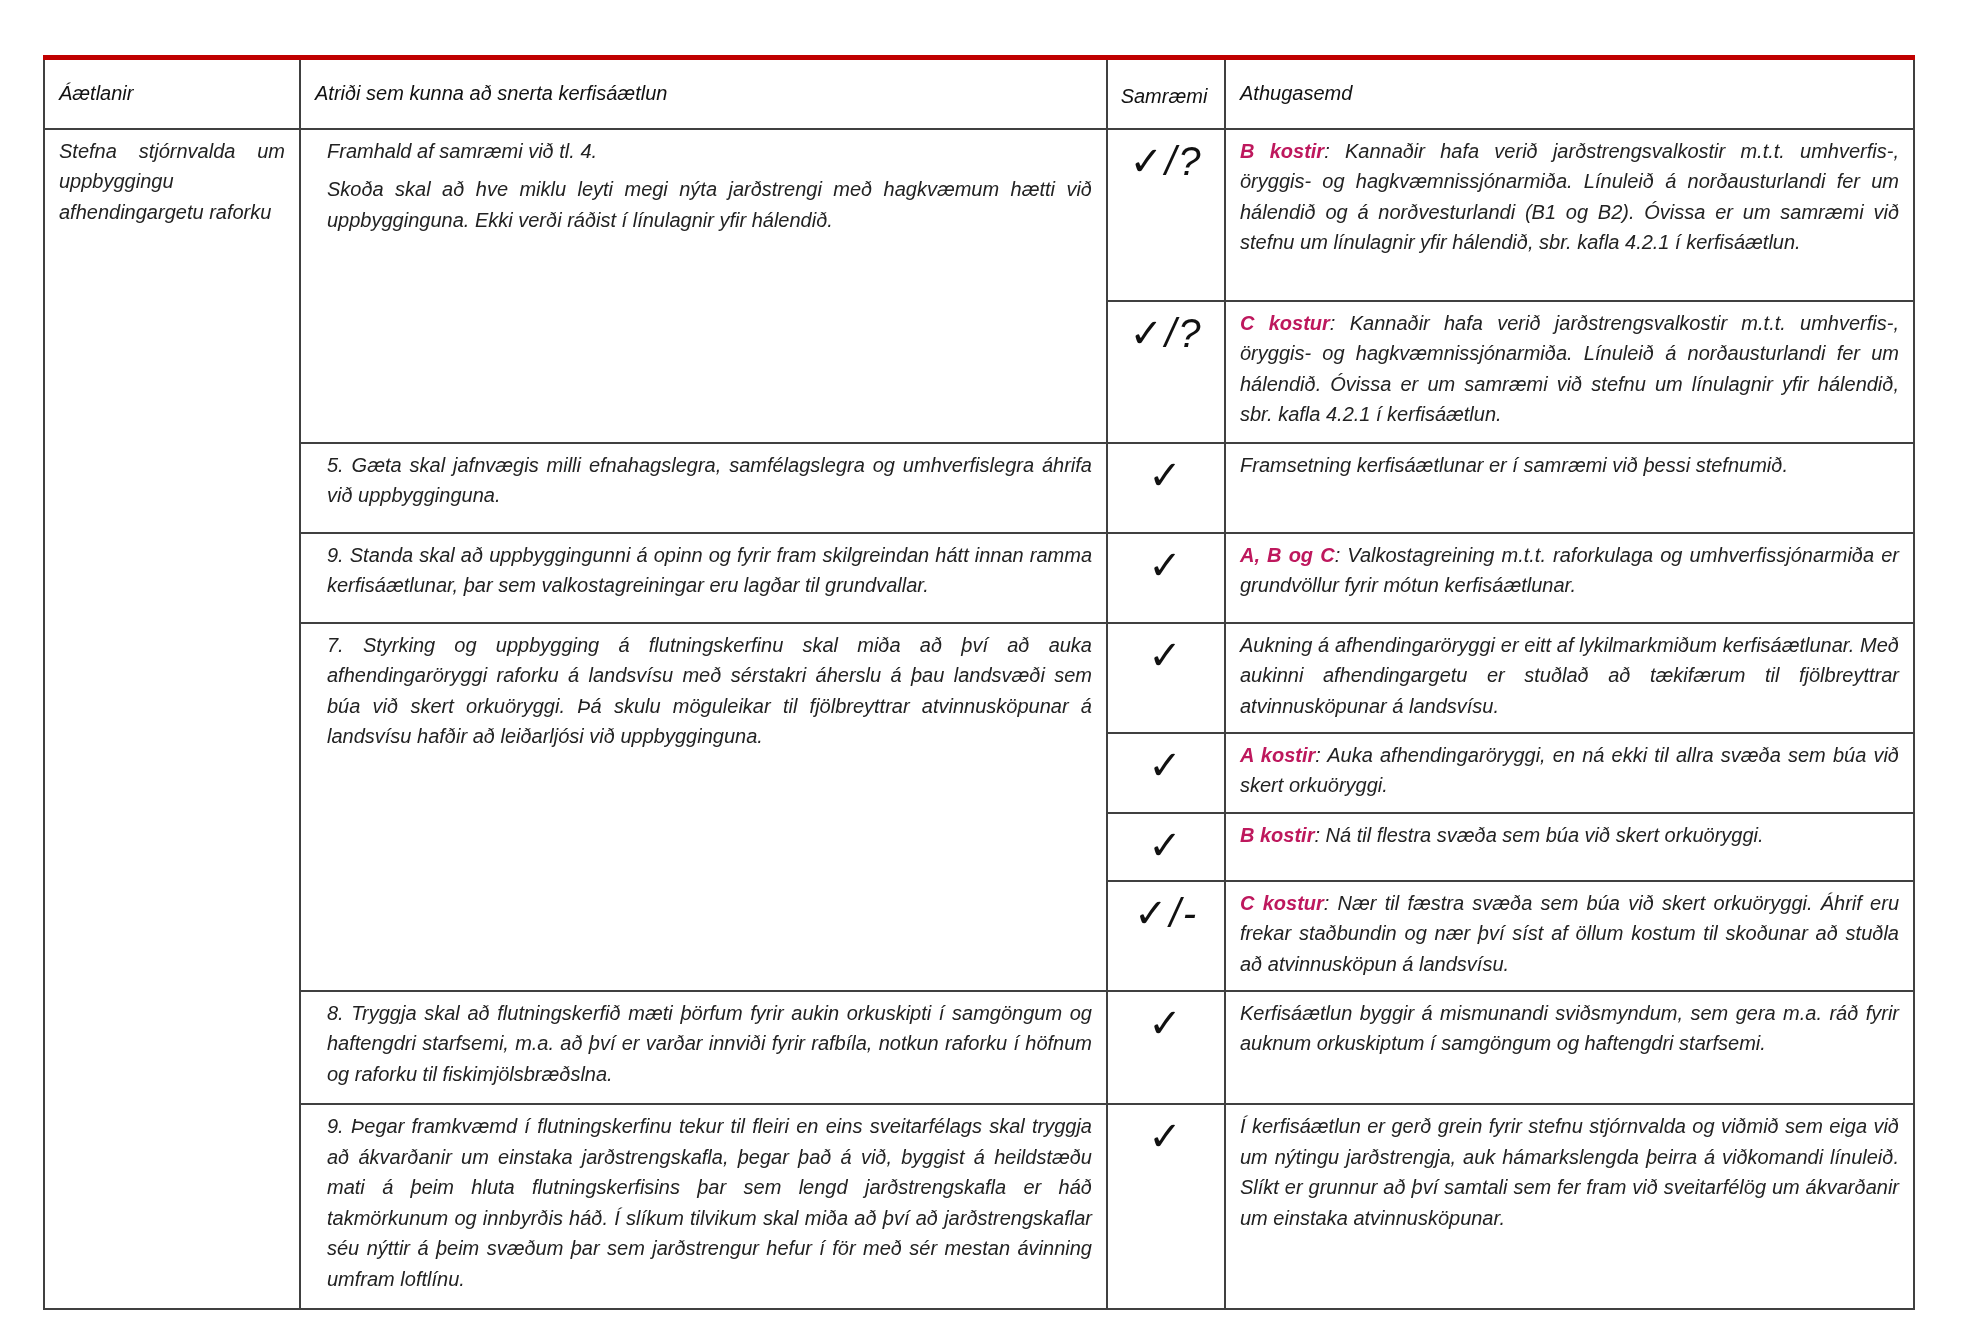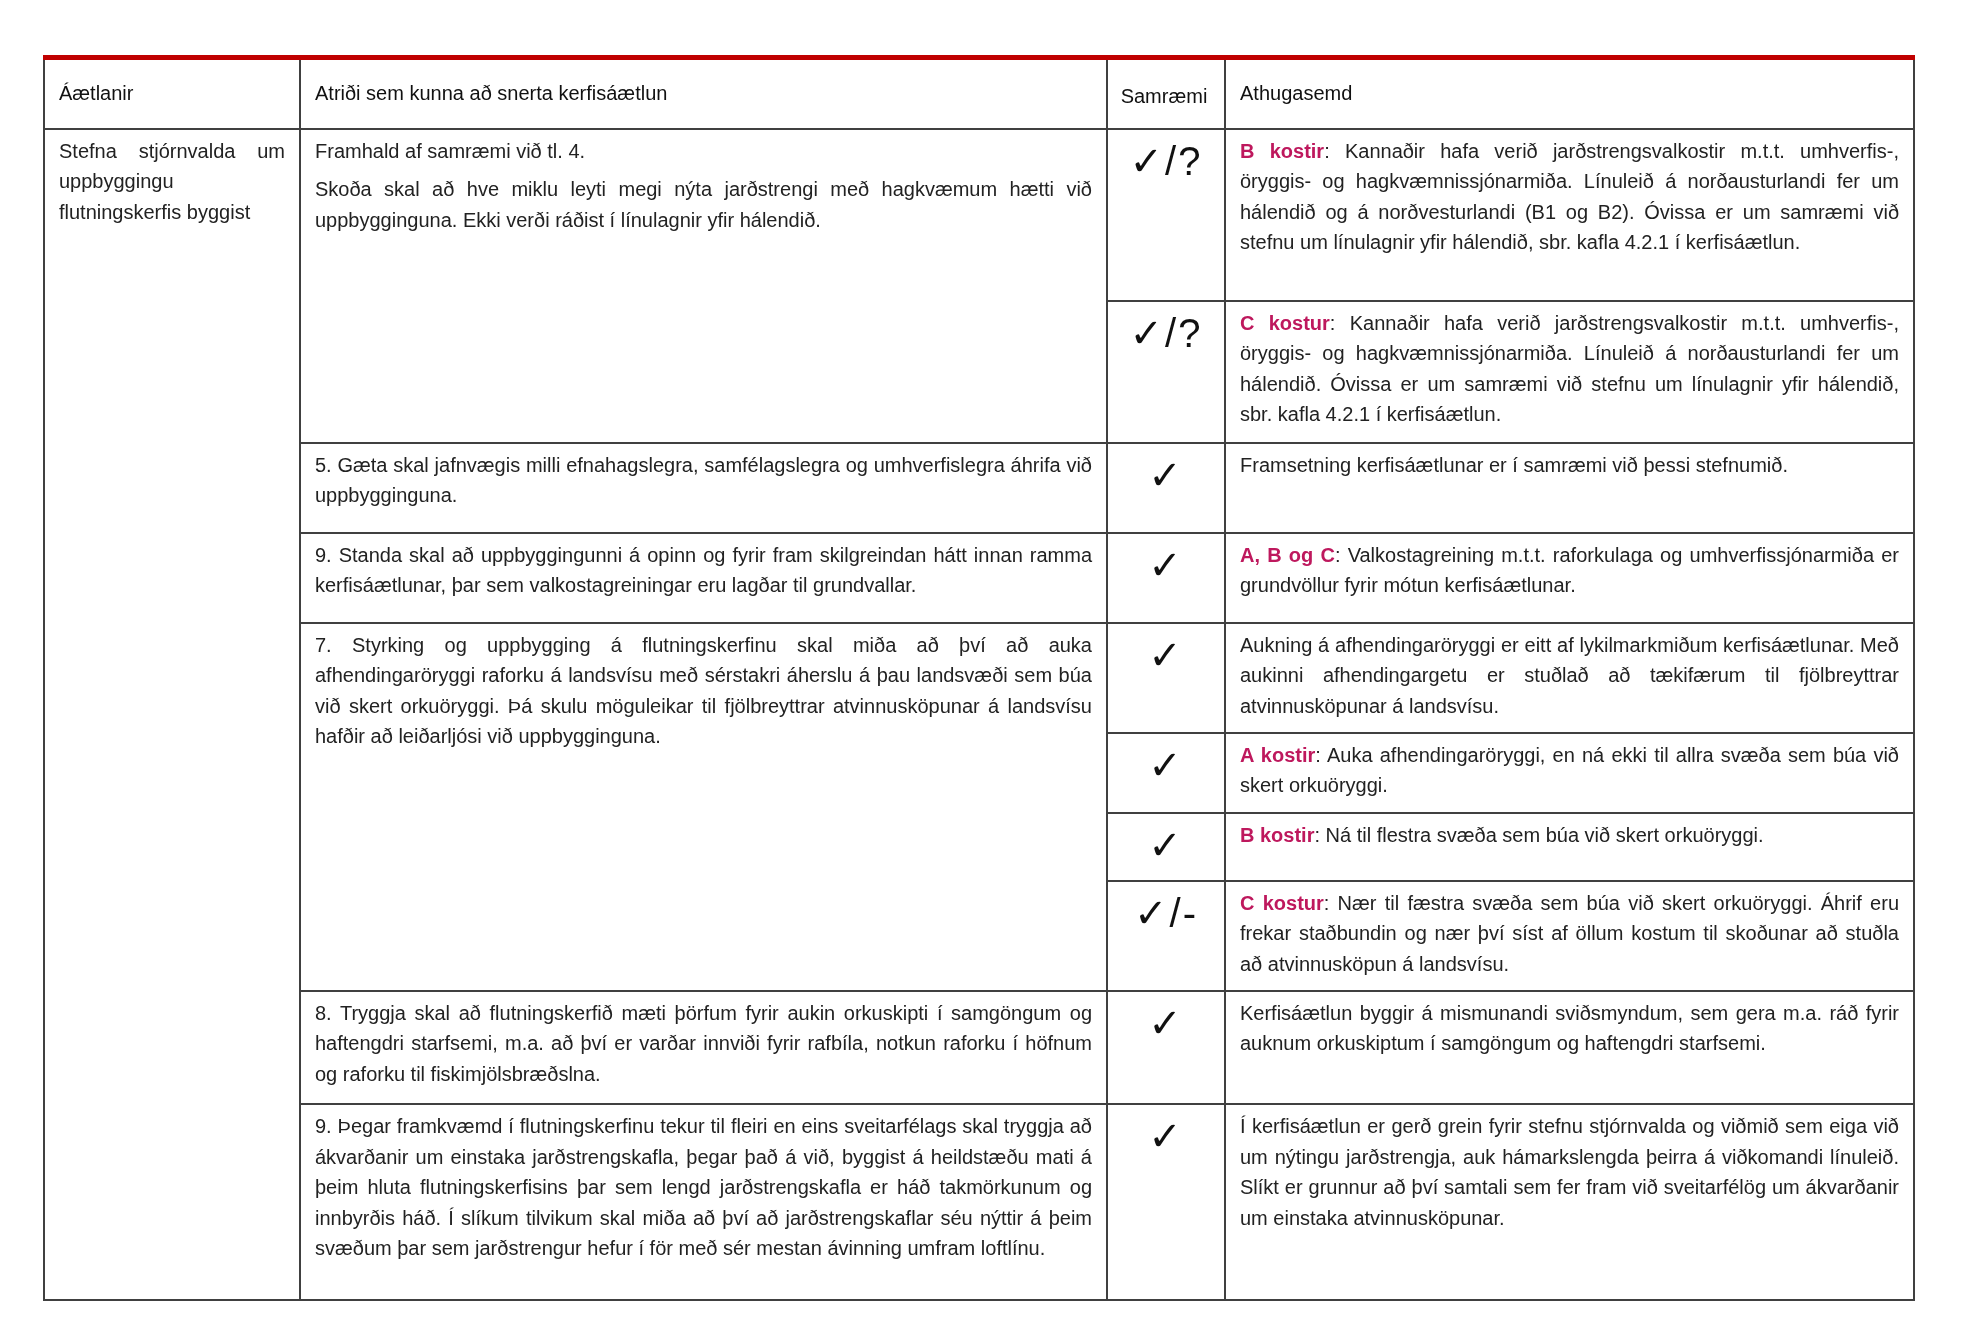--- a/index.html
+++ b/index.html
@@ -1,27 +1,27 @@
 <!DOCTYPE html>
 <html><head>
   <meta charset="utf-8">
   <style>
     html, body { margin: 0; padding: 0; background: #ffffff; }
     body { width: 1967px; height: 1343px; position: relative; overflow: hidden;
       font-family: "Liberation Sans", "DejaVu Sans", sans-serif; color: #222222; }
     .tbl { position: absolute; left: 43px; top: 55px; width: 1870px;
-      border-collapse: collapse; table-layout: fixed; }
+      border-collapse: collapse; table-layout: fixed; font-style: italic; }
     .tbl td { border: 2px solid #404040; vertical-align: top; padding: 6px 14px 6px 14px;
       font-size: 20px; line-height: 30.5px; box-sizing: border-box; }
     .tbl tr.head td { border-top: 5px solid #c00000; height: 71px; vertical-align: middle;
       font-size: 20px; color: #111111; padding-top: 4px; }
     .tbl td.c-samr { text-align: center; padding: 4px 2px 0 2px; }
     .tbl tr.head td.c-samr { padding-left: 2px; padding-right: 6px; }
     .just { text-align: justify; }
-    .para { margin: 0 0 8px 0; }
+    .para { margin: 0 0 8px 12px; }
     .mark { font-family: "DejaVu Sans", sans-serif; font-size: 40px; line-height: 50px;
       color: #111111; display: inline-block; padding-top: 2px; letter-spacing: 2px; }
     .mark .sfx { font-family: "Liberation Sans", sans-serif; font-weight: normal; font-size: 40px; }
     b.lab { font-weight: bold; color: #be185d; }
   </style>
 </head>
 <body>
 
 <table class="tbl">
   <colgroup>
@@ -31,21 +31,21 @@
     <col style="width:689px">
   </colgroup>
   <tbody id="tbody">
     <tr class="head">
       <td>Áætlanir</td>
       <td>Atriði sem kunna að snerta kerfisáætlun</td>
       <td class="c-samr">Samræmi</td>
       <td>Athugasemd</td>
     </tr>
   <tr style="height: 172px;">
-        <td rowspan="10" class="just">Stefna stjórnvalda um uppbyggingu flutningskerfis byggist</td>
+        <td rowspan="10" class="just">Stefna stjórnvalda um uppbyggingu afhendingargetu raforku</td>
         <td rowspan="2" class="just">
           <p class="para">Framhald af samræmi við tl. 4.</p>
           <p class="para">Skoða skal að hve miklu leyti megi nýta jarðstrengi með hagkvæmum hætti við uppbygginguna. Ekki verði ráðist í línulagnir yfir hálendið.</p>
         </td>
         <td class="c-samr"><span class="mark"><span>✓</span><span class="sfx">/?</span></span></td>
         <td class="just"><b class="lab">B kostir</b><span>: Kannaðir hafa verið jarðstrengsvalkostir m.t.t. umhverfis-, öryggis- og hagkvæmnissjónarmiða. Línuleið á norðausturlandi fer um hálendið og á norðvesturlandi (B1 og B2). Óvissa er um samræmi við stefnu um línulagnir yfir hálendið, sbr. kafla 4.2.1 í kerfisáætlun.</span></td>
       </tr>
       <tr style="height: 142px;">
         <td class="c-samr"><span class="mark"><span>✓</span><span class="sfx">/?</span></span></td>
         <td class="just"><b class="lab">C kostur</b><span>: Kannaðir hafa verið jarðstrengsvalkostir m.t.t. umhverfis-, öryggis- og hagkvæmnissjónarmiða. Línuleið á norðausturlandi fer um hálendið. Óvissa er um samræmi við stefnu um línulagnir yfir hálendið, sbr. kafla 4.2.1 í kerfisáætlun.</span></td>

